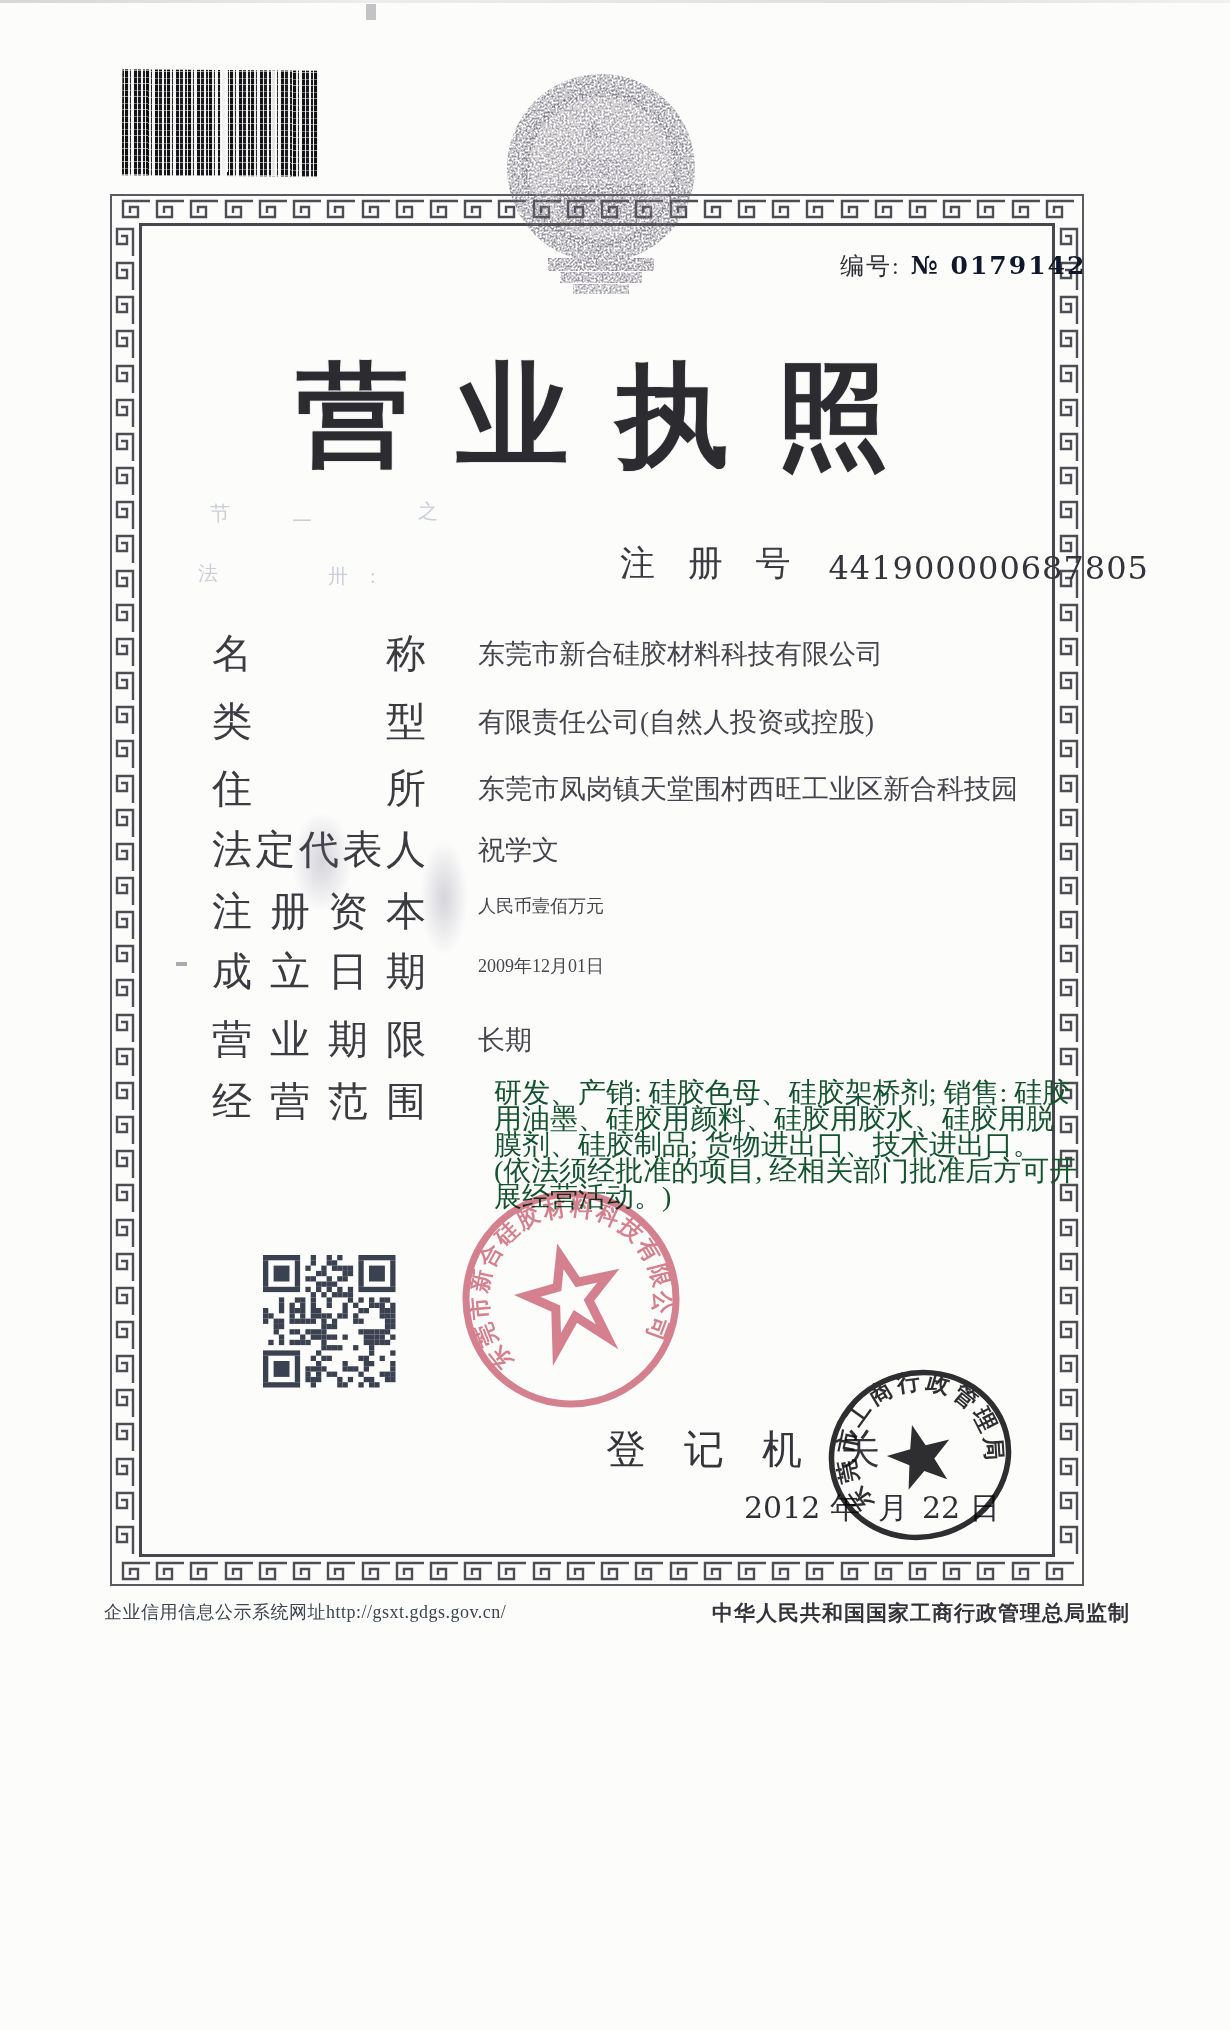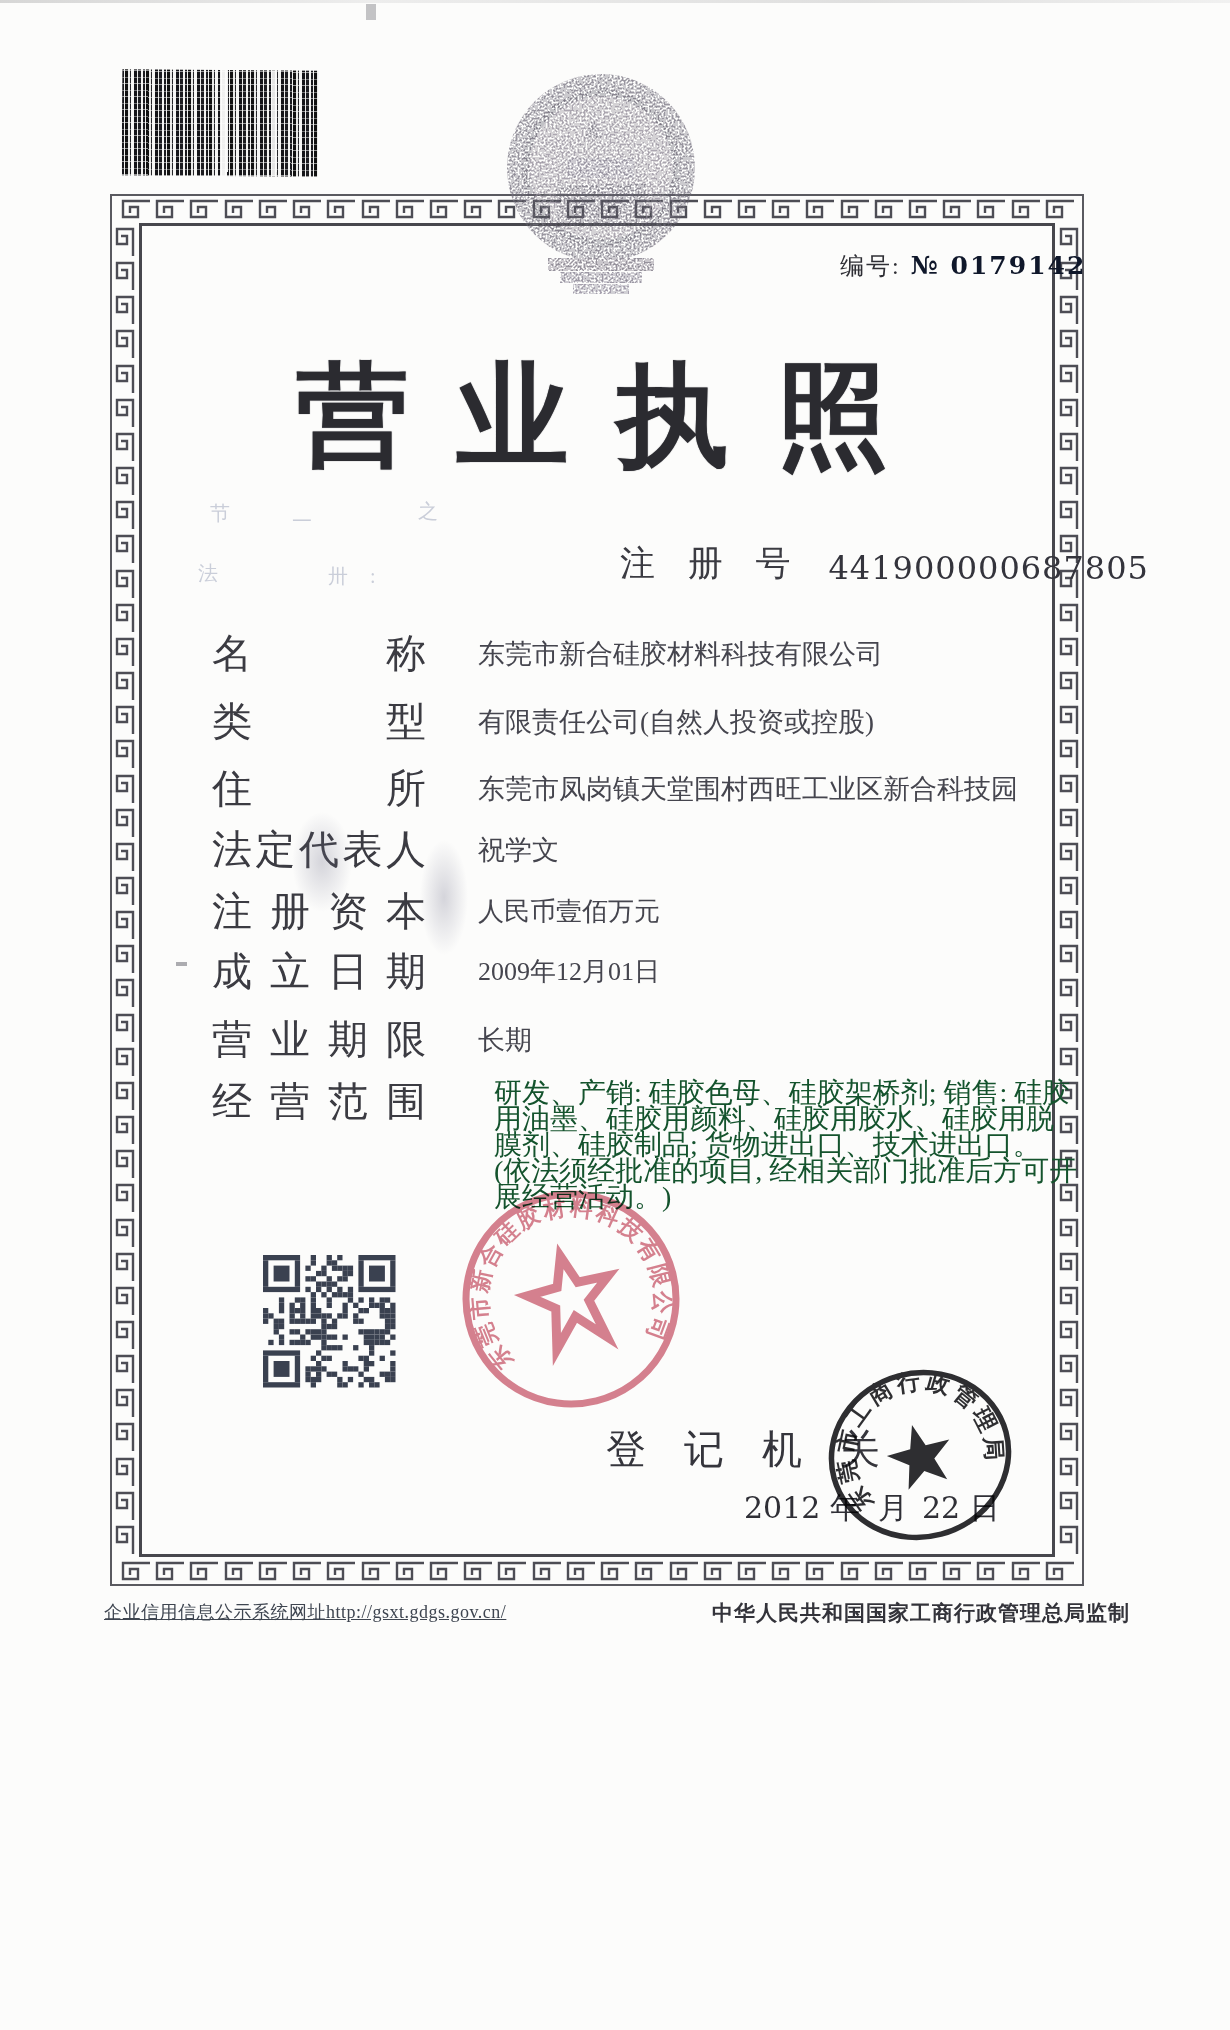--- a/index.html
+++ b/index.html
@@ -69,21 +69,21 @@
   .regno .val{ font-size:32px; color:#34343c; font-family:"DejaVu Serif",serif; letter-spacing:1px; }
 
   
   .frow{ position:absolute; left:212px; z-index:2; }
   .flabel{ width:214px; font-size:40px; color:#3b3b42; }
   .jlabel{ display:flex; justify-content:space-between; }
   .fvalue{ position:absolute; left:266px; top:10px; width:590px; font-size:27px; color:#45454e; white-space:nowrap; }
   .row-0{ top:626px; } .row-1{ top:694px; } .row-2{ top:761px; }
   .row-3{ top:822px; } .row-4{ top:884px; } .row-5{ top:944px; }
   .row-6{ top:1012px; } .row-7{ top:1074px; }
-  .row-5 .fvalue, .row-4 .fvalue { font-size:26px; }
+  .row-5 .fvalue, .row-4 .fvalue { font-size:18px; }
   .scope-value{
     position:absolute; left:282px; top:6px; width:584px;
     font-size:28px; line-height:26px; color:#14532d; white-space:normal;
     font-weight:500;
   }
 
   
   .ghost{ position:absolute; font-size:20px; color:rgba(85,100,140,.30); z-index:2;}
   .g0{ left:210px; top:500px; } .g1{ left:292px; top:508px; }
   .g2{ left:418px; top:498px; } .g3{ left:198px; top:560px; }
@@ -101,21 +101,21 @@
   .red-seal{ position:absolute; left:456px; top:1184px; z-index:4; opacity:.78; mix-blend-mode:multiply; }
   .black-stamp{ position:absolute; left:820px; top:1362px; z-index:4; opacity:.9; mix-blend-mode:multiply; }
 
   
   .registrar{ position:absolute; left:606px; top:1422px; z-index:2; font-size:40px; color:#35353c; letter-spacing:14px; }
   .issue-date{ position:absolute; left:0; top:1488px; width:1230px; z-index:2; font-size:30px; color:#2f2f36; }
   .issue-date span{ position:absolute; white-space:nowrap; font-family:"DejaVu Serif",serif;}
   .d-year{ left:744px; } .d-month{ left:878px; } .d-day{ left:922px; }
 
   
-  .footer-left{ position:absolute; left:104px; top:1600px; z-index:2; font-size:18px; color:#3e4550; letter-spacing:.5px;text-decoration:underline; }
+  .footer-left{ position:absolute; left:104px; top:1600px; z-index:2; font-size:18px; color:#3e4550; letter-spacing:.5px; }
   .footer-right{ position:absolute; left:712px; top:1599px; z-index:2; font-size:21px; font-weight:600; color:#33333a; letter-spacing:1px; }
 </style>
 </head>
 <body>
 
 <div class="page">
 
   <div class="top-mark"></div>
 
   <div class="barcode"></div>

